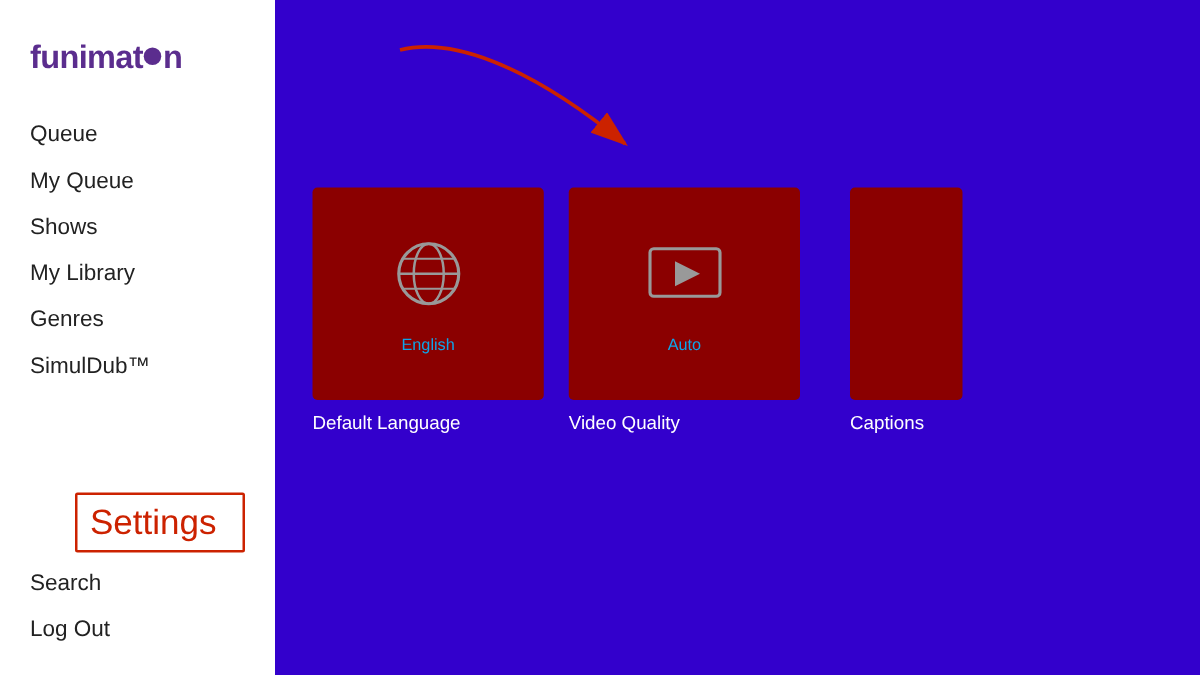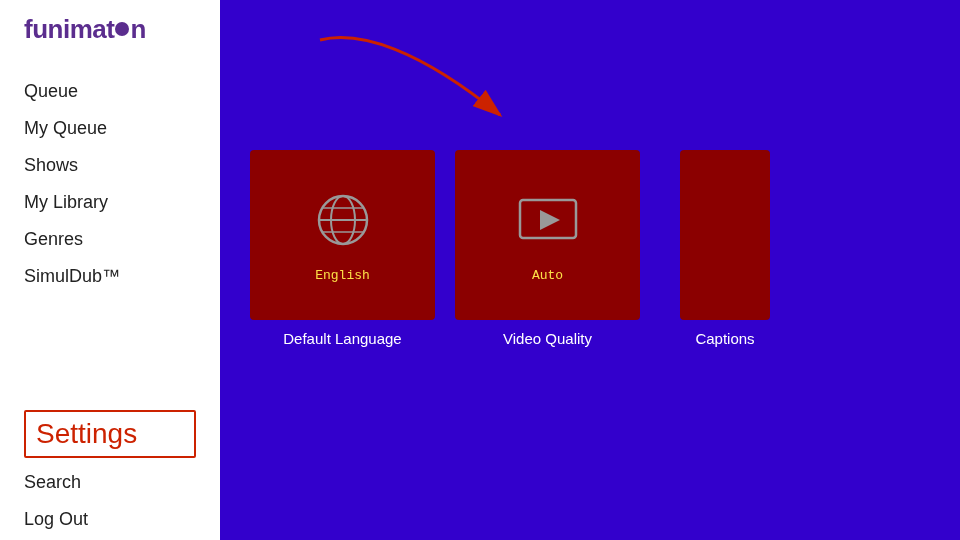--- a/index.html
+++ b/index.html
@@ -12,21 +12,21 @@
     }
 
     
     #sidebar {
       width: 220px;
       min-width: 220px;
       height: 540px;
       background: #ffffff;
       display: flex;
       flex-direction: column;
-      padding: 4px 0;
+      padding: 20px 0;
     }
 
     #logo-area {
       padding: 10px 24px 30px 24px;
     }
 
     .logo-text {
       font-size: 26px;
       font-weight: bold;
       color: #5b2d8e;
@@ -63,20 +63,21 @@
 
     .nav-item.active-settings {
       color: #cc2200;
       border: 2px solid #cc2200;
       padding: 6px 10px;
       border-radius: 2px;
       font-size: 28px;
       font-weight: normal;
       margin-bottom: 4px;
       margin-top: 8px;
+      margin-left: 36px;
     }
 
     .nav-spacer {
       flex: 1;
     }
 
     
     #main {
       flex: 1;
       height: 540px;
@@ -126,31 +127,29 @@
 
     .card-tile.partial {
       width: 90px;
     }
 
     .card-icon {
       color: #aaa;
     }
 
     .card-label-sub {
-      color: #fde047;
+      color: #0ea5e9;
       font-size: 13px;
       margin-top: 4px;
-      font-family: Liberation Mono, monospace;
     }
 
     .card-title {
       color: #ffffff;
       font-size: 15px;
       margin-top: 10px;
-      text-align: center;
       width: 185px;
     }
     .card-title.partial {
       width: 90px;
     }
 
     
     .globe-icon svg,
     .play-icon svg,
     .marathon-icon svg {

